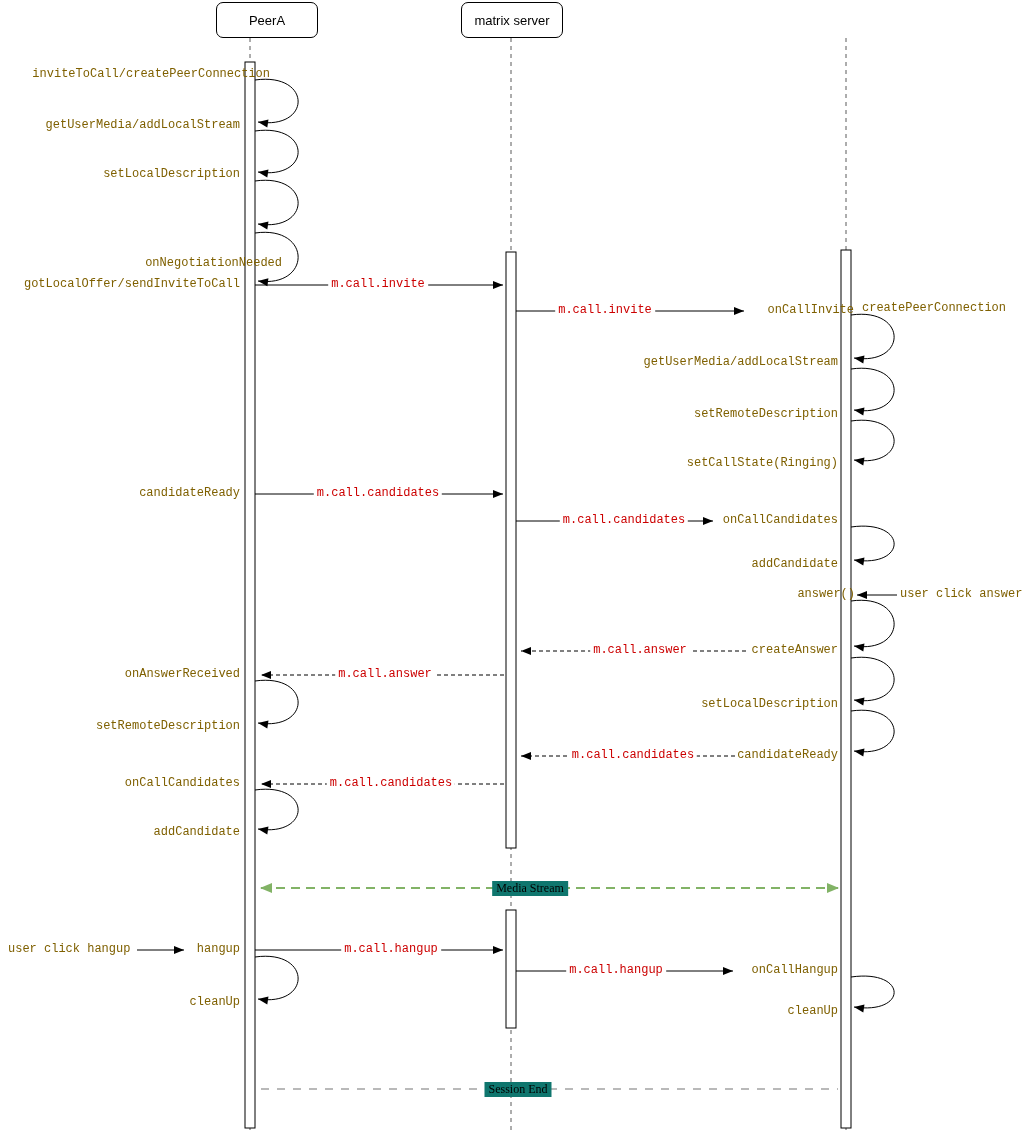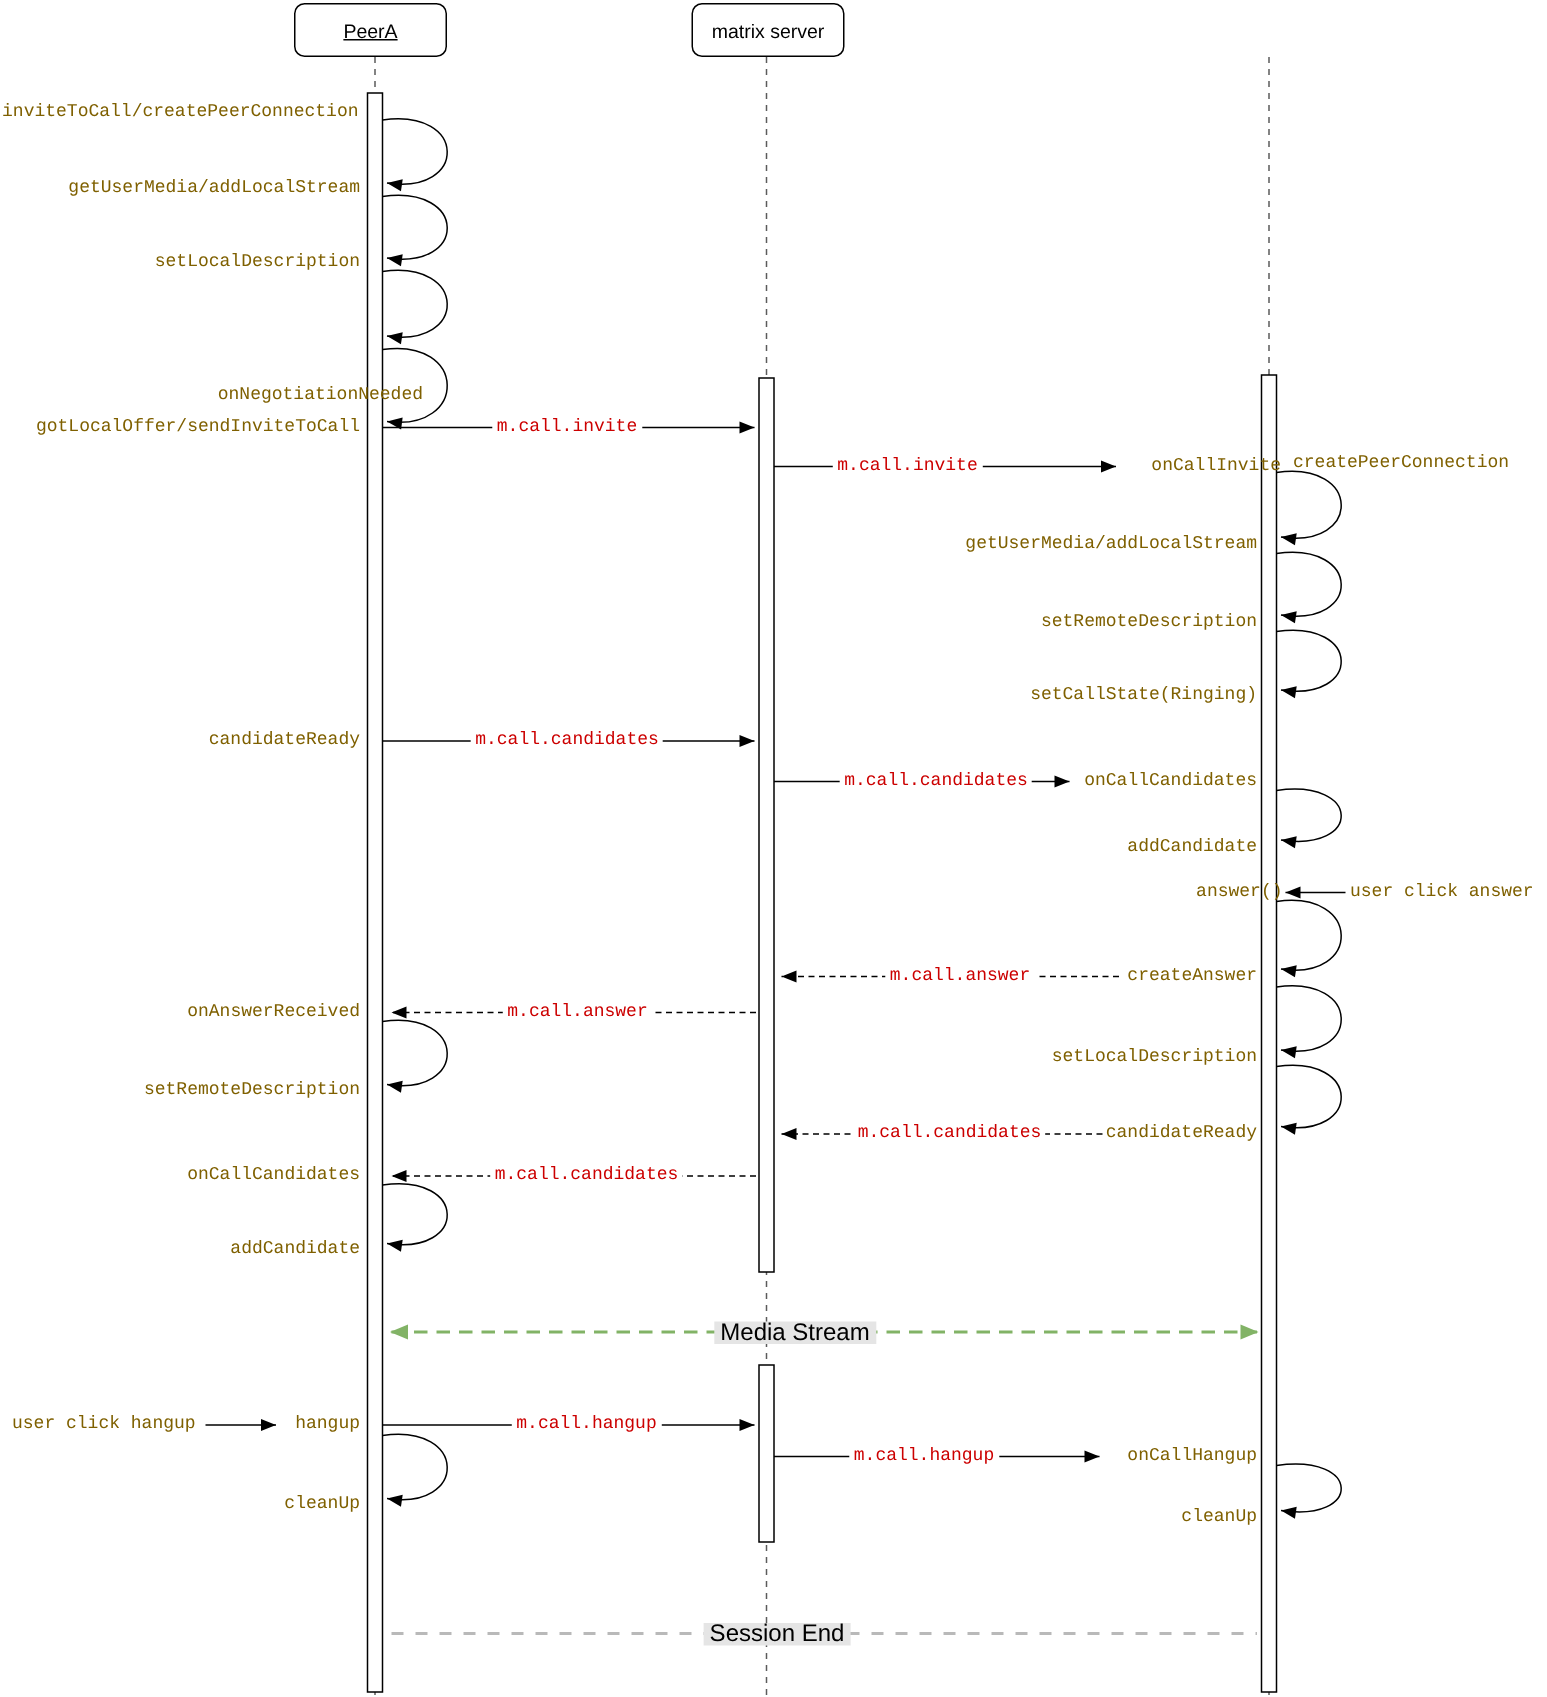--- a/index.html
+++ b/index.html
@@ -32,23 +32,23 @@
     font-size:12px;line-height:15px;
   }
   .step{color:var(--step-label,#7F6000);}
   .msg{
     color:var(--message-label,#CC0000);
     background:#ffffff;padding:0 3px;
     transform:translateX(-50%);
   }
   .anno{
     position:absolute;white-space:nowrap;
-    font-family:Liberation Sans, sans-serif;
-    font-size:16px;line-height:15px;color:#000;
-    background:#e5e5e5;padding:0 4px;
+    font-family:Liberation Serif, serif;
+    font-size:12px;line-height:15px;color:#000;
+    background:#0f766e;padding:0 4px;
     transform:translateX(-50%);
   }
 </style>
 </head>
 <body>
 
 <div id="canvas">
 
   <svg class="layer">
     <defs>
@@ -97,28 +97,28 @@
     <path class="arc" d="M851,315 C908,307 908,366 854,358" marker-end="url(#ah)"></path>
     <path class="arc" d="M851,369 C908,361 908,418 854,410" marker-end="url(#ah)"></path>
     <path class="arc" d="M851,421 C908,413 908,468 854,460" marker-end="url(#ah)"></path>
     <path class="arc" d="M851,527 C908,519 908,568 854,560" marker-end="url(#ah)"></path>
     <path class="arc" d="M851,601 C908,593 908,654 854,646" marker-end="url(#ah)"></path>
     <path class="arc" d="M851,658 C908,650 908,708 854,700" marker-end="url(#ah)"></path>
     <path class="arc" d="M851,711 C908,703 908,759 854,751" marker-end="url(#ah)"></path>
     <path class="arc" d="M851,977 C908,969 908,1015 854,1007" marker-end="url(#ah)"></path>
   </svg>
 
-  <div class="pbox" style="left:196px;top:2px;width:100px;text-decoration:underline;">
+  <div class="pbox" style="left:216px;top:2px;width:100px;">
     <span>PeerA</span>
   </div>
   <div class="pbox" style="left:461px;top:2px;width:100px;">
     <span>matrix server</span>
   </div>
 
-  <div class="lbl step" style="right:792px;top:67px;">inviteToCall/createPeerConnection</div>
+  <div class="lbl step" style="right:761px;top:67px;">inviteToCall/createPeerConnection</div>
   <div class="lbl step" style="right:791px;top:118px;">getUserMedia/addLocalStream</div>
   <div class="lbl step" style="right:791px;top:167px;">setLocalDescription</div>
   <div class="lbl step" style="right:749px;top:220px;margin-top:36px;">onNegotiationNeeded</div>
   <div class="lbl step" style="right:791px;top:277px;">gotLocalOffer/sendInviteToCall</div>
   <div class="lbl step" style="right:791px;top:486px;">candidateReady</div>
   <div class="lbl step" style="right:791px;top:667px;">onAnswerReceived</div>
   <div class="lbl step" style="right:791px;top:719px;">setRemoteDescription</div>
   <div class="lbl step" style="right:791px;top:776px;">onCallCandidates</div>
   <div class="lbl step" style="right:791px;top:825px;">addCandidate</div>
   <div class="lbl step" style="right:791px;top:942px;text-align:center;">hangup</div>

